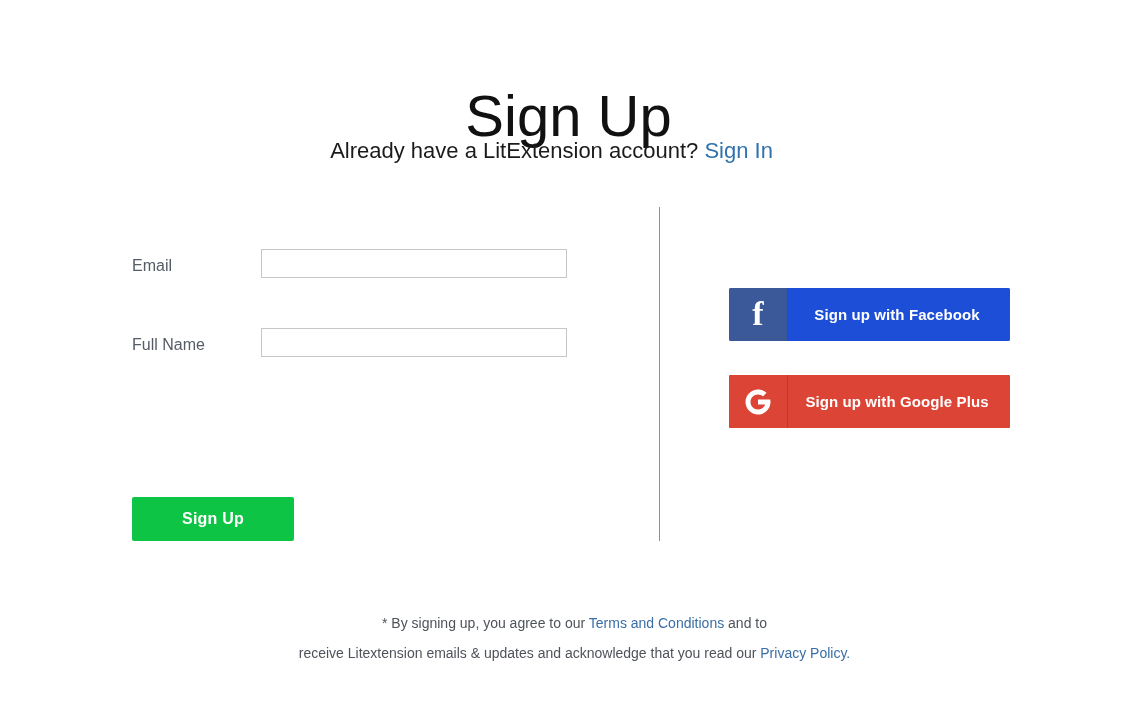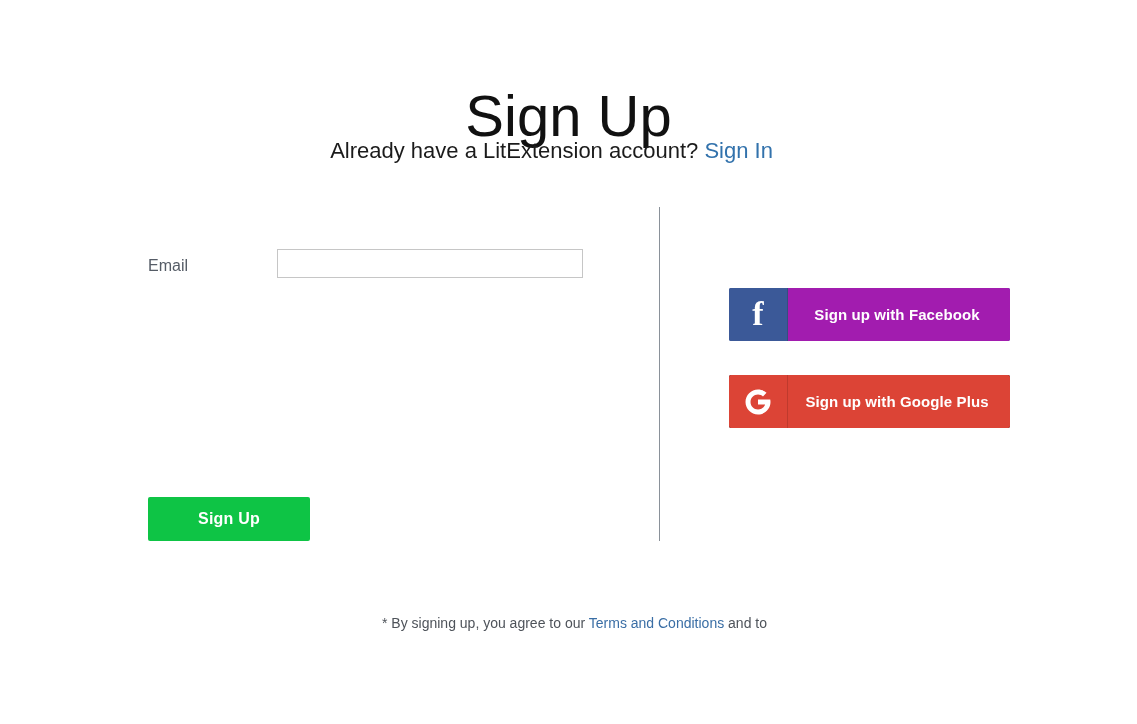--- a/index.html
+++ b/index.html
@@ -59,21 +59,21 @@
     left: 659px;
     top: 207px;
     width: 1px;
     height: 334px;
     background: #8a9199;
   }
 
   
   .form-col {
     position: absolute;
-    left: 148px;
+    left: 132px;
     top: 240px;
     width: 460px;
   }
 
   .field-row {
     position: relative;
     height: 79px;
   }
 
   .field-label {
@@ -162,21 +162,21 @@
   }
 
   .fb {
     background: #3b5998;
   }
   .fb .icon-box {
     background: #3b5998;
     border-right: 1px solid #33507f;
   }
   .fb .label-box {
-    background: #a21caf;
+    background: #1d4ed8;
   }
 
   .gp {
     background: #0f172a;
   }
   .gp .icon-box {
     background: #dc4436;
     border-right: 1px solid #bf3a2d;
   }
   .gp .label-box {
@@ -227,20 +227,24 @@
 
   <div class="divider"></div>
 
   <form class="form-col">
 
     <div class="field-row">
       <label class="field-label">Email</label>
       <input class="field-input" type="text" placeholder="" style="">
     </div>
 
+    <div class="field-row">
+      <label class="field-label">Full Name</label>
+      <input class="field-input" type="text" placeholder="" style="">
+    </div>
 
 
     <button type="button" class="submit-btn">Sign Up</button>
   </form>
 
   <div class="social-col">
 
     <div class="social-btn fb">
       <span class="icon-box">
         <span class="glyph-f">f</span>
@@ -254,15 +258,16 @@
           <path fill="#ffffff" d="M24 4C12.95 4 4 12.95 4 24s8.95 20 20 20c11.05 0 20-8.95 20-20 0-1.4-.15-2.77-.42-4.09H24v7.9h11.36C33.7 32.6 29.3 36 24 36c-6.63 0-12-5.37-12-12s5.37-12 12-12c3.06 0 5.85 1.15 7.97 3.04l5.66-5.66C34.05 5.98 29.27 4 24 4z"></path>
         </svg>
       </span>
       <span class="label-box">Sign up with Google Plus</span>
     </div>
 
   </div>
 
   <div class="legal">
     <span class="line"><span>* By signing up, you agree to our </span><a class="link">Terms and Conditions</a><span> and to</span></span>
+    <span class="line"><span>receive Litextension emails &amp; updates and acknowledge that you read our </span><a class="link">Privacy Policy.</a></span>
   </div>
 
 </div>
 
 </body></html>

